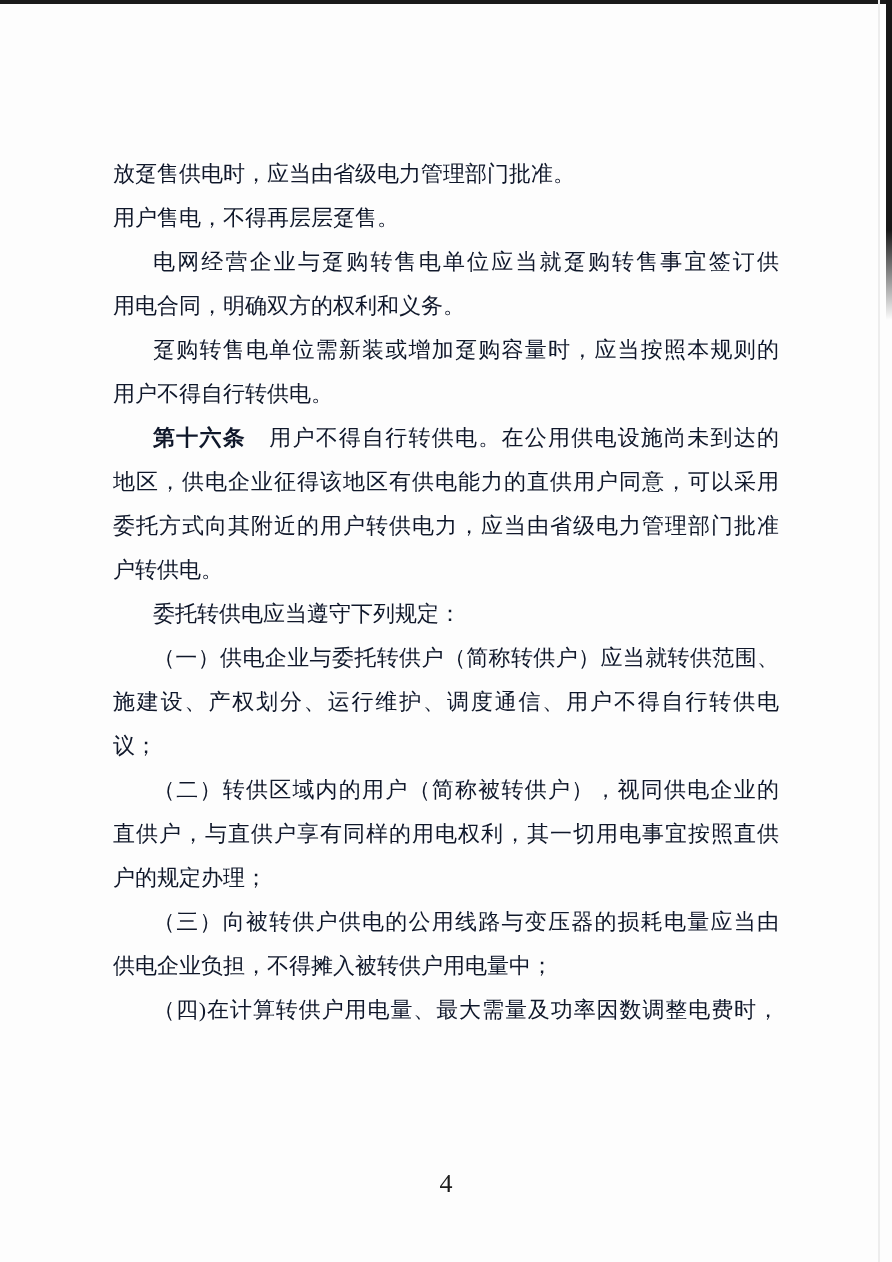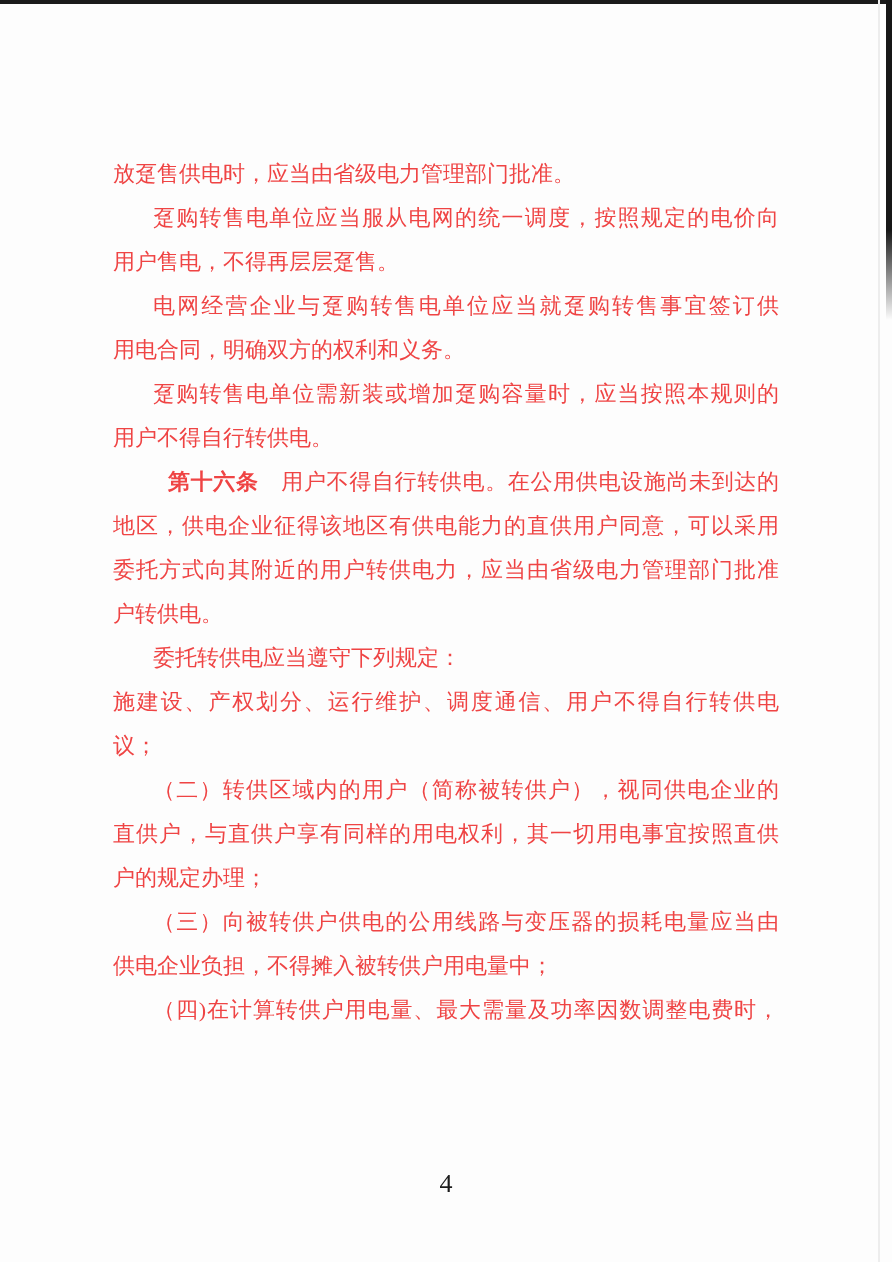--- a/index.html
+++ b/index.html
@@ -29,66 +29,65 @@
     position: absolute; left: 878px; top: 0;
     width: 2px; height: 1262px;
     background: #ededed;
   }
   
   #text-block {
     position: absolute; left: 113px; top: 152px;
     width: 666px;
     font-size: 22px;
     line-height: 44px;
-    color: #ef4444;
+    color: #0f172a;
     letter-spacing: 0;
   }
   .line {
     height: 44px;
     text-align: justify;
     text-align-last: justify;
     white-space: normal;
   }
   .line.no-fill { text-align-last: left; }
   .line.indent { text-indent: 40px; }
   .seg-bold {
     font-weight: 700;
     font-family: Liberation Sans, sans-serif;
-    margin-left: 15px;
   }
   #page-number {
     position: absolute; left: 0; top: 1168px;
     width: 892px;
     text-align: center;
     font-size: 26px;
     line-height: 32px;
     color: #1c1c1c;
   }
 </style>
 </head>
 <body>
 
 <div id="doc-page">
   <div id="scan-top-edge"></div>
   <div id="scan-right-edge"></div>
   <div id="scan-fold-line"></div>
 
   <div id="text-block">
       <div class="line no-fill"><span>放趸售供电时，应当由省级电力管理部门批准。</span></div>
-      <div class="line indent"><span>趸购转售电单位应当服从电网的统一调度，按照规定的电价向</span></div>
       <div class="line no-fill"><span>用户售电，不得再层层趸售。</span></div>
       <div class="line indent"><span>电网经营企业与趸购转售电单位应当就趸购转售事宜签订供</span></div>
       <div class="line no-fill"><span>用电合同，明确双方的权利和义务。</span></div>
       <div class="line indent"><span>趸购转售电单位需新装或增加趸购容量时，应当按照本规则的</span></div>
       <div class="line no-fill"><span>用户不得自行转供电。</span></div>
       <div class="line indent"><span class="seg-bold">第十六条</span><span>　用户不得自行转供电。在公用供电设施尚未到达的</span></div>
       <div class="line"><span>地区，供电企业征得该地区有供电能力的直供用户同意，可以采用</span></div>
       <div class="line"><span>委托方式向其附近的用户转供电力，应当由省级电力管理部门批准</span></div>
       <div class="line no-fill"><span>户转供电。</span></div>
       <div class="line no-fill indent"><span>委托转供电应当遵守下列规定：</span></div>
+      <div class="line indent"><span>（一）供电企业与委托转供户（简称转供户）应当就转供范围、</span></div>
       <div class="line"><span>施建设、产权划分、运行维护、调度通信、用户不得自行转供电</span></div>
       <div class="line no-fill"><span>议；</span></div>
       <div class="line indent"><span>（二）转供区域内的用户（简称被转供户），视同供电企业的</span></div>
       <div class="line"><span>直供户，与直供户享有同样的用电权利，其一切用电事宜按照直供</span></div>
       <div class="line no-fill"><span>户的规定办理；</span></div>
       <div class="line indent"><span>（三）向被转供户供电的公用线路与变压器的损耗电量应当由</span></div>
       <div class="line no-fill"><span>供电企业负担，不得摊入被转供户用电量中；</span></div>
       <div class="line indent"><span>（四)在计算转供户用电量、最大需量及功率因数调整电费时，</span></div>
     </div>
 

